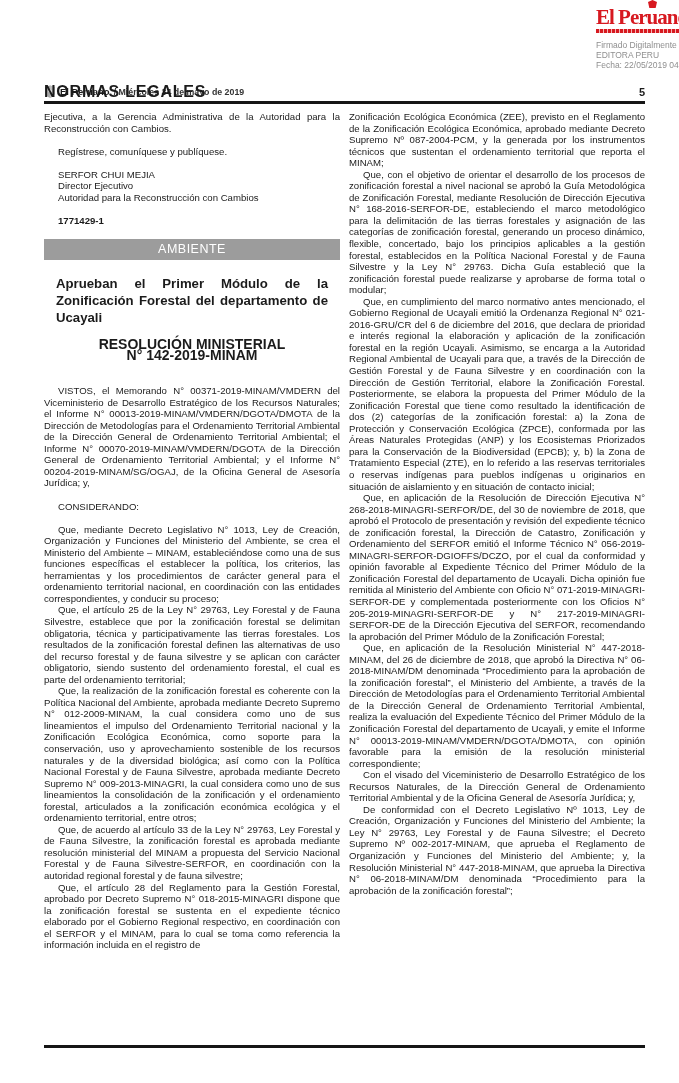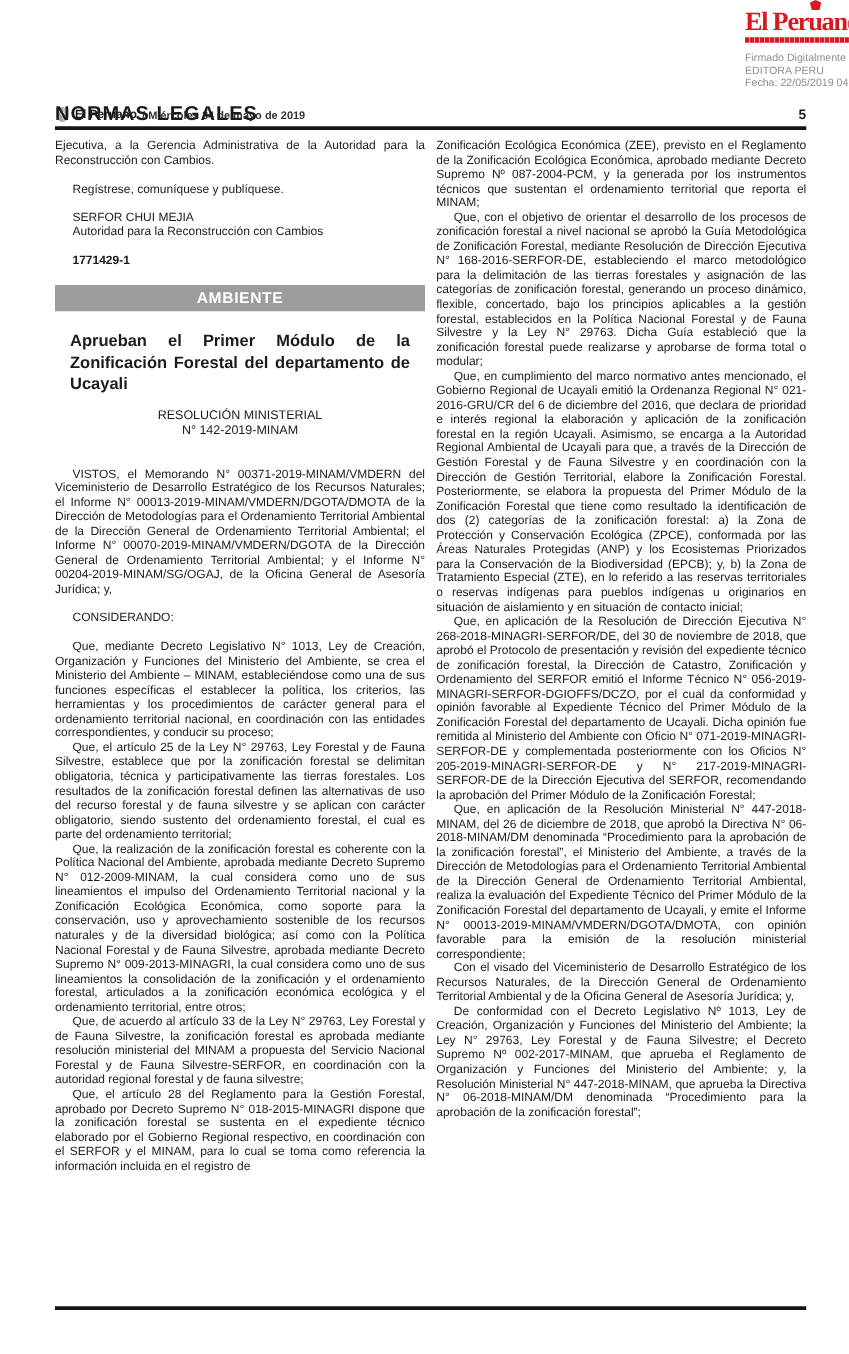--- a/index.html
+++ b/index.html
@@ -40,26 +40,26 @@
   
   .content{position:absolute;top:111px;left:44px;width:601px;display:flex;gap:9px;align-items:center;}
   .col{width:296px;height:937px;overflow:hidden;font-size:9.6px;line-height:11.55px;text-align:justify;}
   .p{margin:0;text-indent:14px;}
   .p.noind{text-indent:0;}
   .sp{height:11.55px;}
   .ind{padding-left:14px;}
   .code{font-weight:bold;}
   .banner{
     margin:13px 0 16px 0;height:21px;line-height:21px;background:#9c9c9c;
-    color:#ffffff;font-weight:bold;font-size:12.5px;text-align:center;letter-spacing:.5px;
+    color:#ffffff;font-weight:normal;font-size:12.5px;text-align:center;letter-spacing:.5px;
   }
   .norm-title{
     font-weight:bold;font-size:13.2px;line-height:16.8px;text-align:justify;margin:12px;
   }
-  .res-head{margin-top:11px;text-align:center;font-weight:normal;font-size:10px;line-height:11.55px;}
+  .res-head{margin-top:11px;text-align:center;font-weight:bold;font-size:14px;line-height:11.55px;}
   .footrule{position:absolute;top:1045px;left:44px;width:601px;height:3px;background:#151515;}
 </style>
 </head>
 <body>
 
 <div class="stamp">
   <div class="logo">
     <span class="logo-emblem"></span>
     <span class="logo-text">El Peruano</span>
     <div class="logo-bar"></div>
@@ -87,20 +87,21 @@
 
 <div class="content">
 
   <div class="col">
     <p class="p noind">Ejecutiva, a la Gerencia Administrativa de la Autoridad para la Reconstrucción con Cambios.</p>
     <div class="sp"></div>
     <p class="p">Regístrese, comuníquese y publíquese.</p>
     <div class="sp"></div>
     <div class="ind">
       <div>SERFOR CHUI MEJIA</div>
+      <div>Director Ejecutivo</div>
       <div>Autoridad para la Reconstrucción con Cambios</div>
     </div>
     <div class="sp"></div>
     <div class="ind code">1771429-1</div>
     <div class="banner">AMBIENTE</div>
     <p class="norm-title">Aprueban el Primer Módulo de la Zonificación Forestal del departamento de Ucayali</p>
     <div class="res-head">
       <div>RESOLUCIÓN MINISTERIAL</div>
       <div>N° 142-2019-MINAM</div>
     </div>

